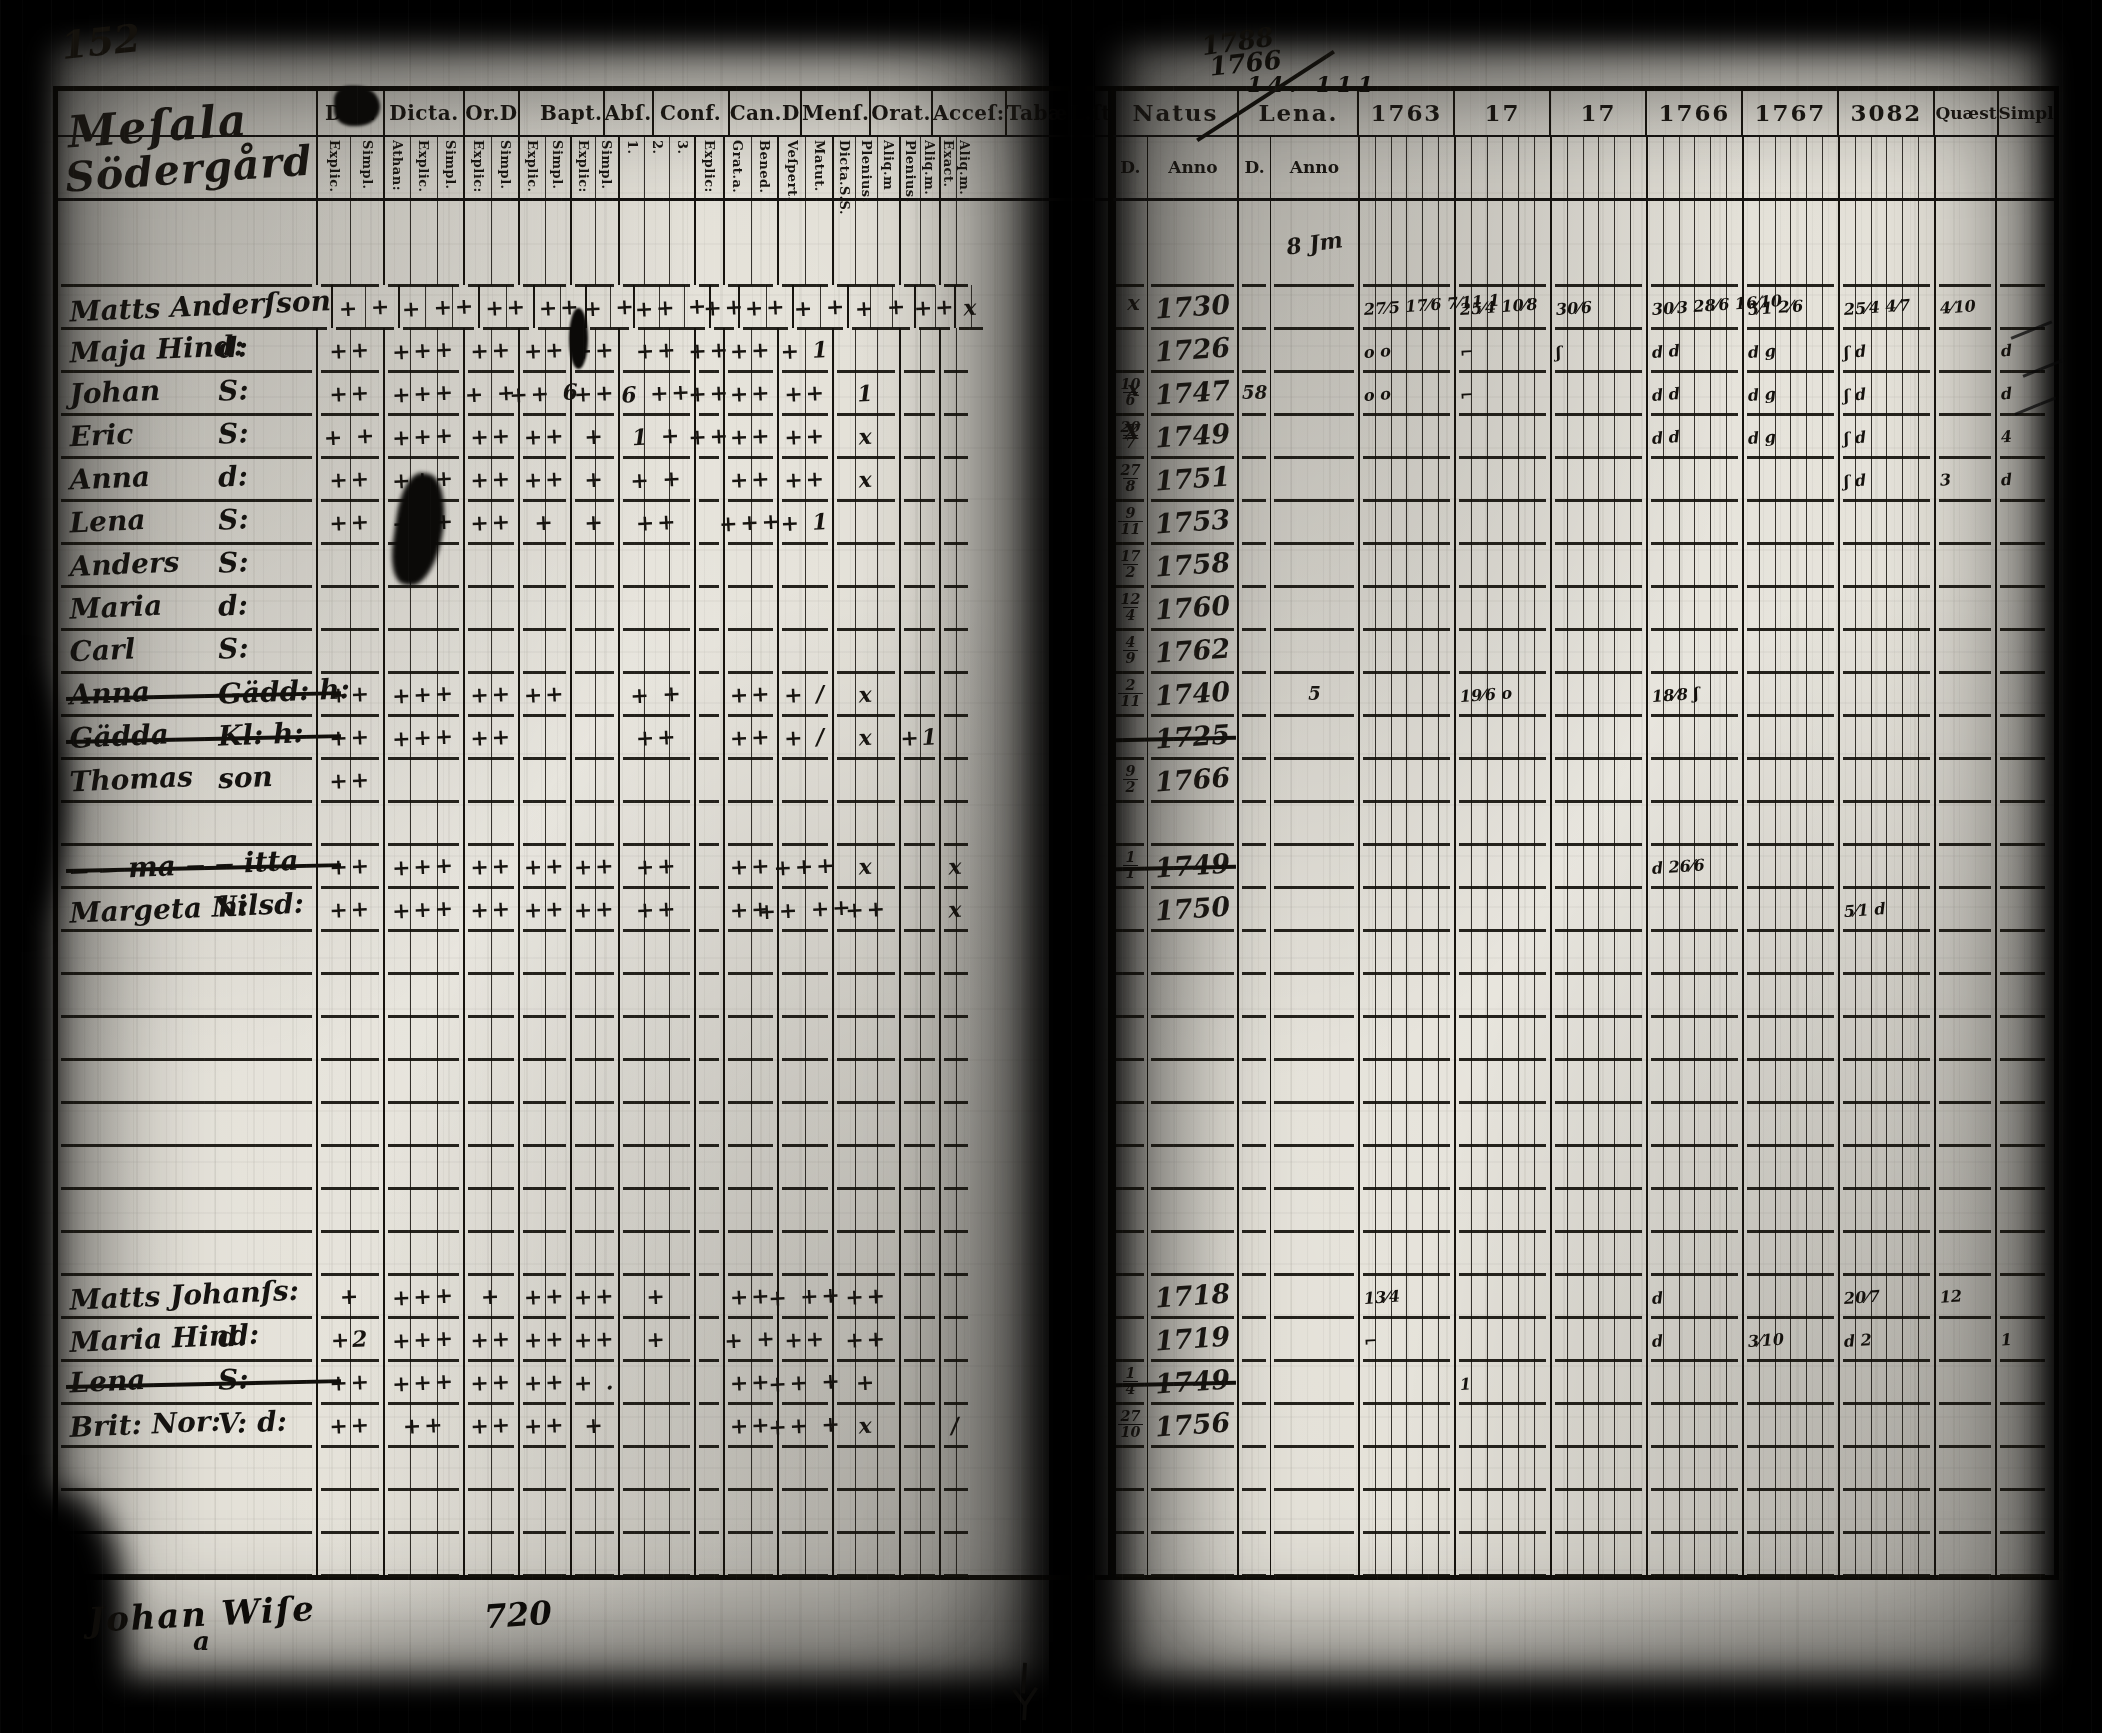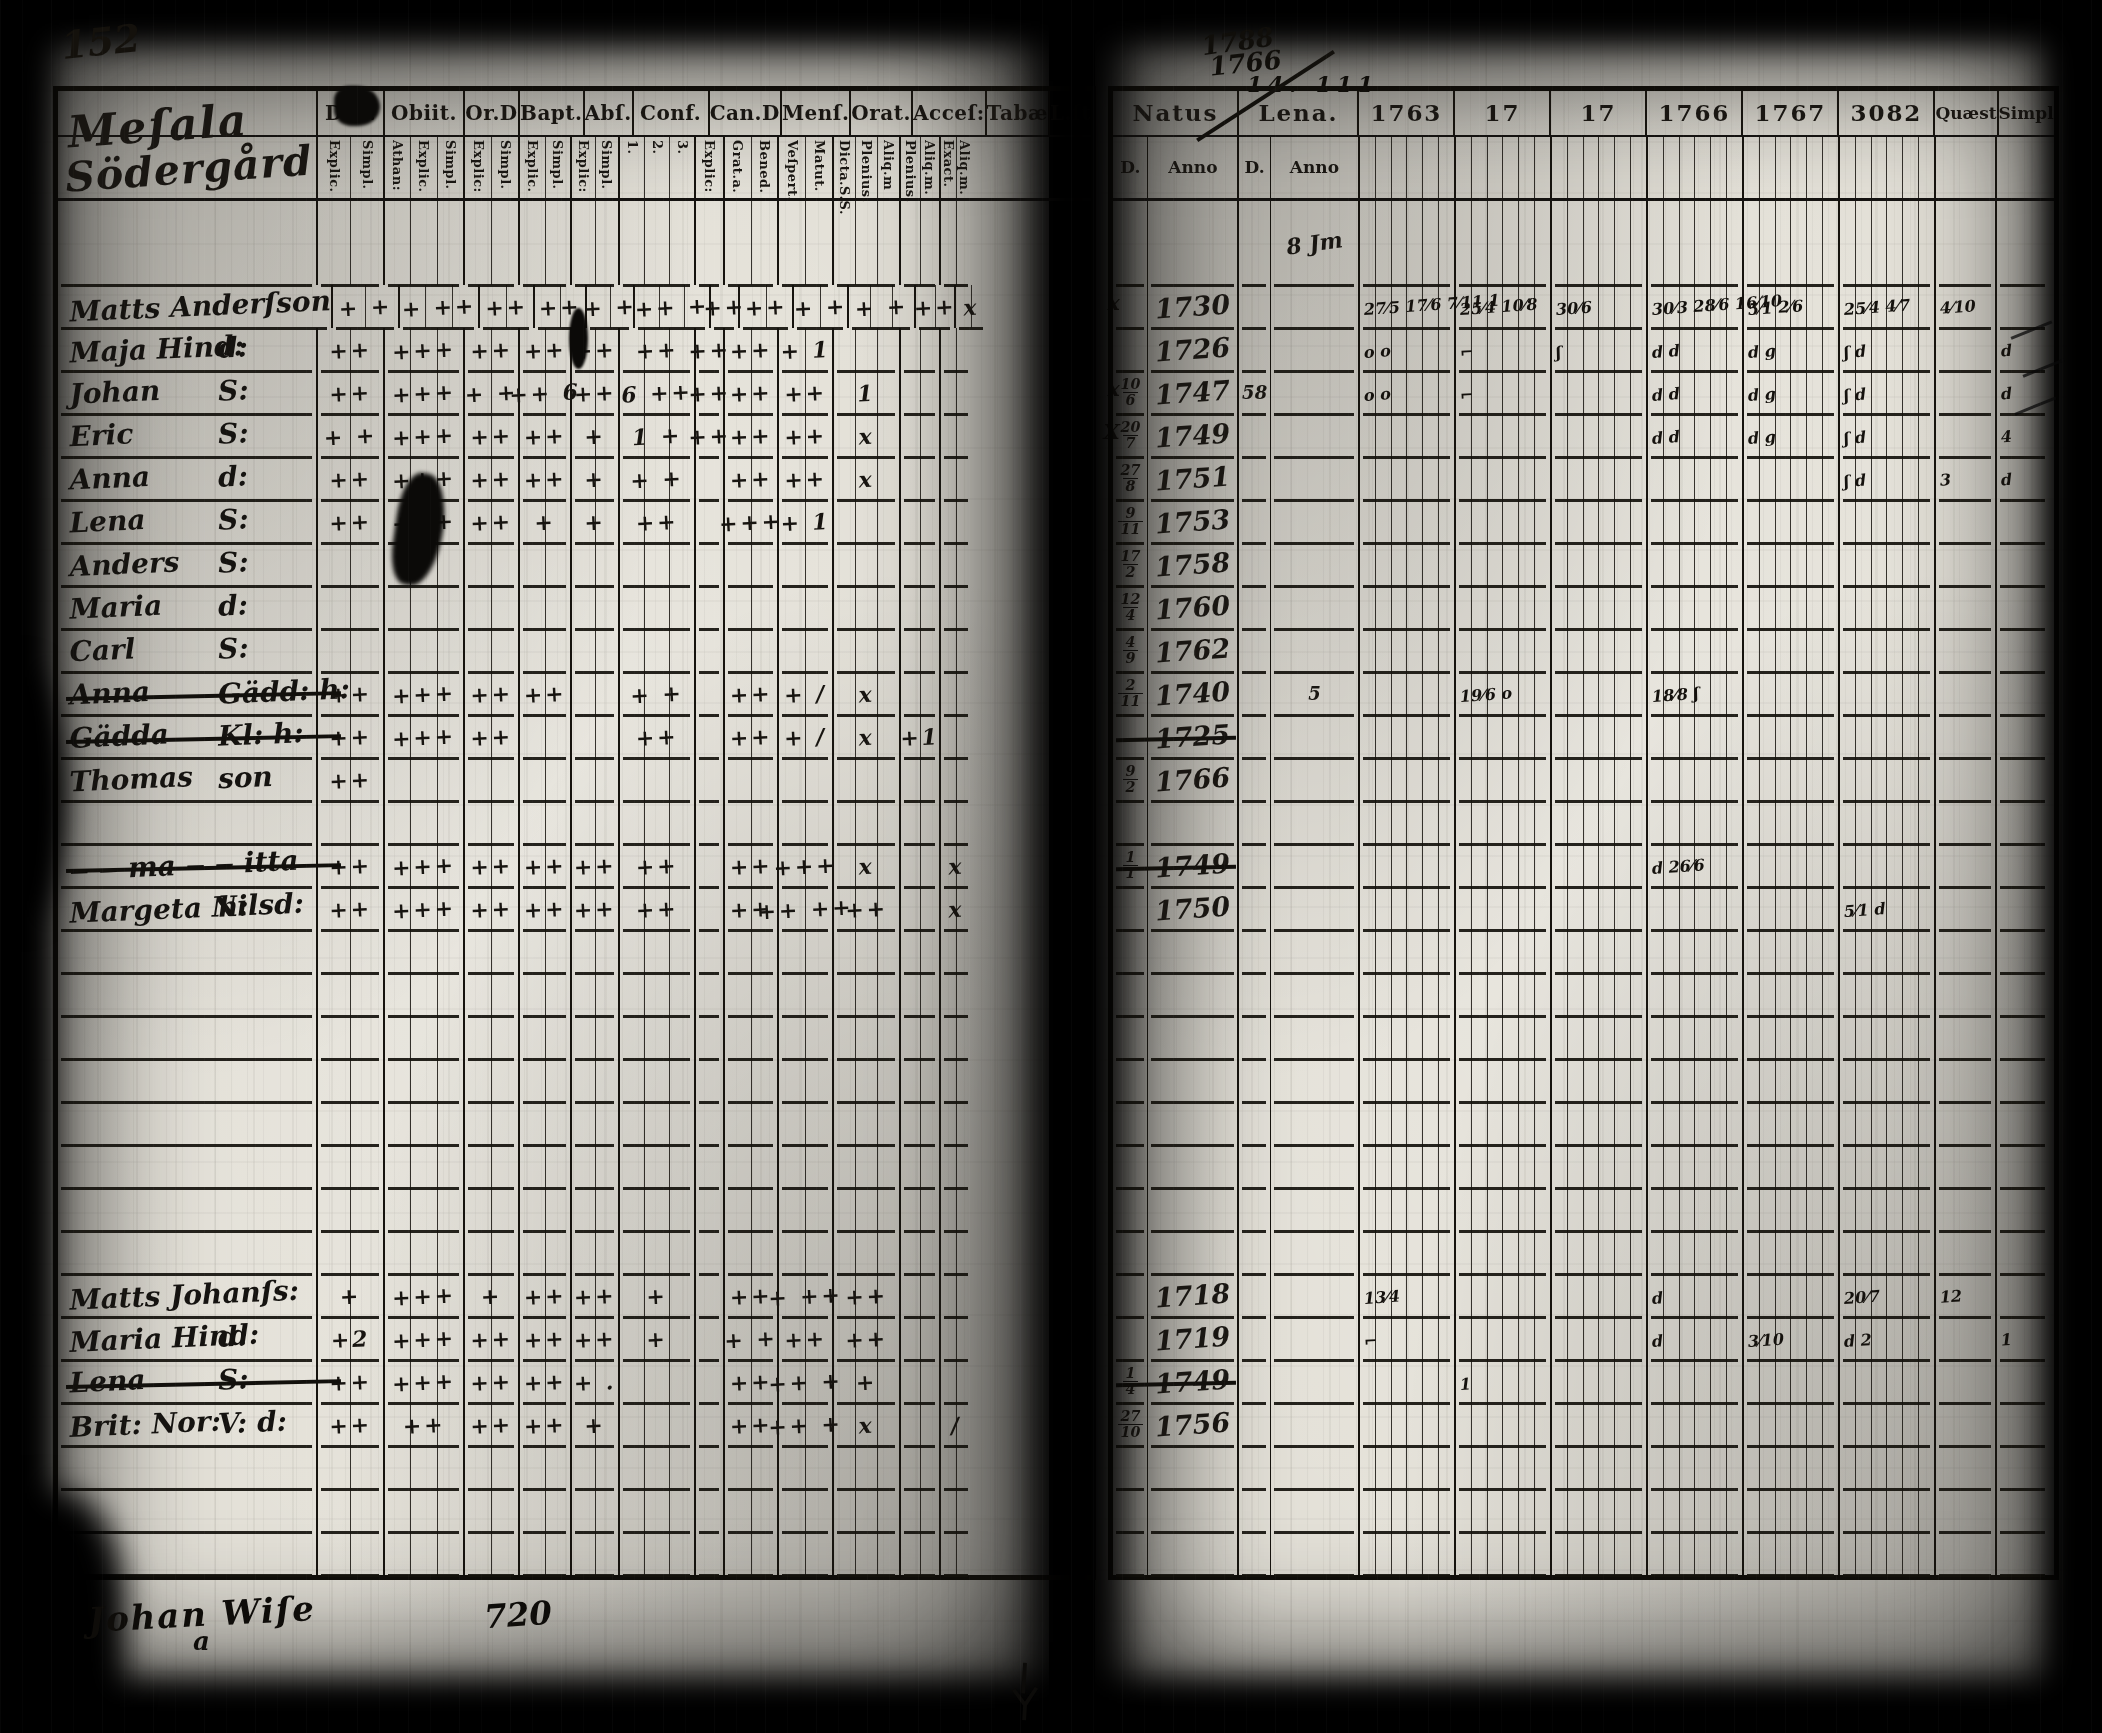--- a/index.html
+++ b/index.html
@@ -95,26 +95,26 @@
 <div id="stage">
 
   <div class="page" id="pageL">
     <div class="tbl" id="tblL">
         <div class="trow hg">
           <div class="cell nc"></div>
           <div class="cell" style="flex: 0 0 67px;">
             <span class="glabel">Dec.</span>
           </div>
           <div class="cell" style="flex: 0 0 80px;">
-            <span class="glabel">Obiit.</span>
+            <span class="glabel">Dicta.</span>
           </div>
           <div class="cell" style="flex: 0 0 55px;">
             <span class="glabel">Or.D</span>
           </div>
-          <div class="cell" style="flex: 0 0 52px;">
+          <div class="cell" style="flex: 0 0 52px; padding-left: 20px;">
             <span class="glabel">Bapt.</span>
           </div>
           <div class="cell" style="flex: 0 0 48px;">
             <span class="glabel">Abſ.</span>
           </div>
           <div class="cell" style="flex: 0 0 76px;">
             <span class="glabel">Conf.</span>
           </div>
           <div class="cell" style="flex: 0 0 29px;">
             <span class="glabel">Can.D</span>

